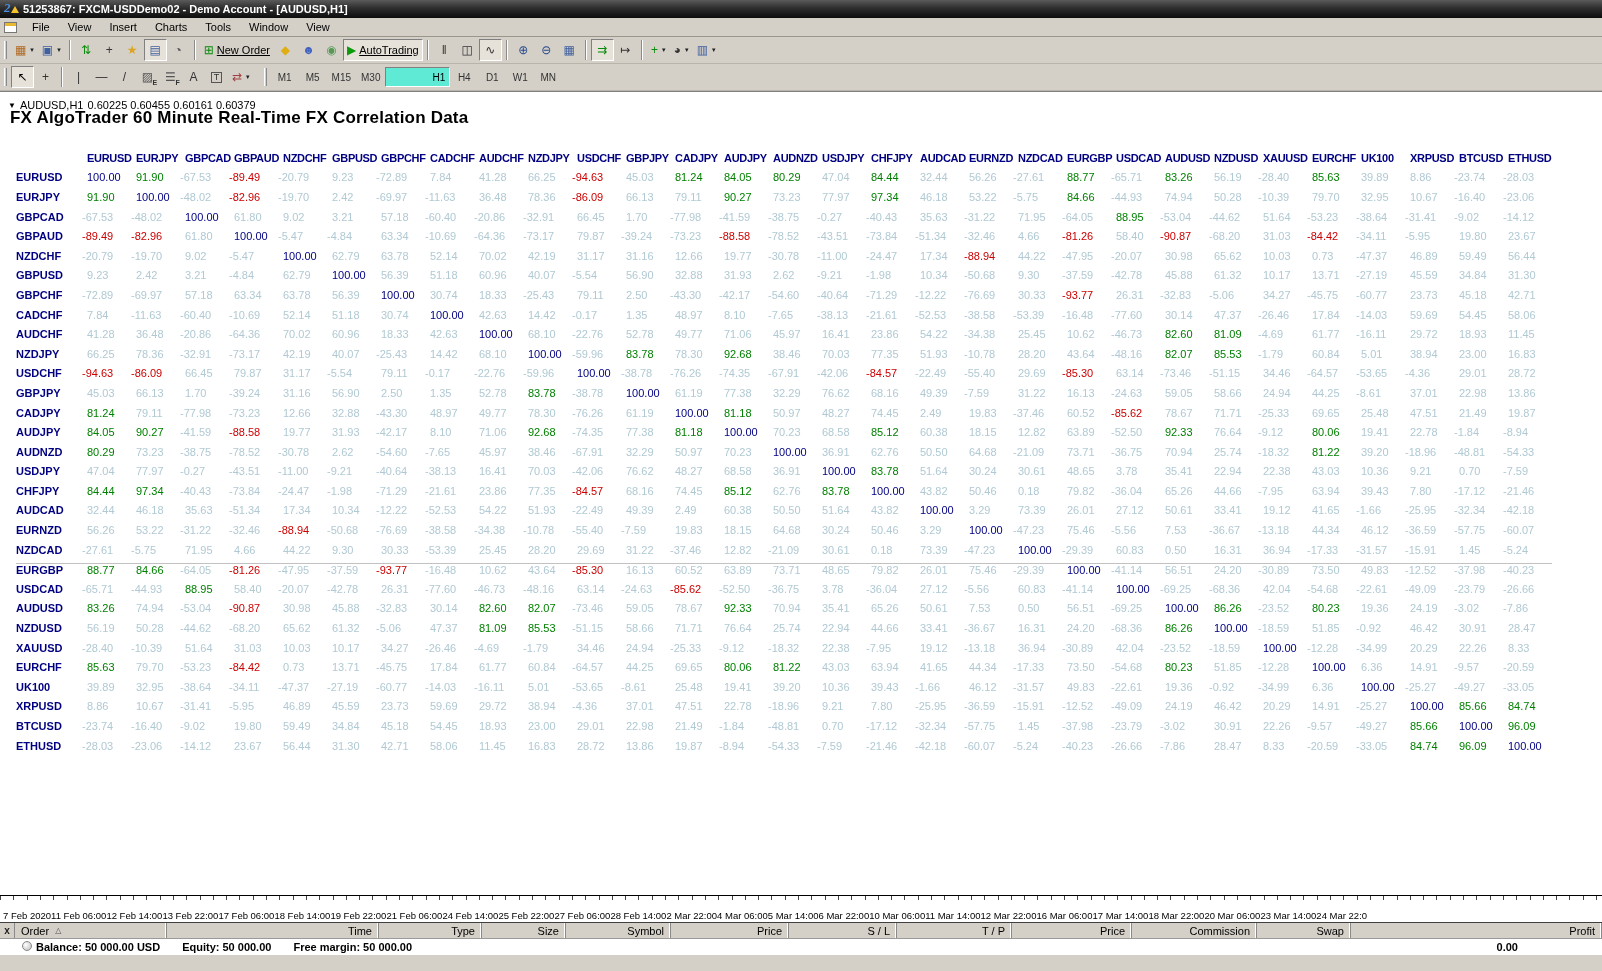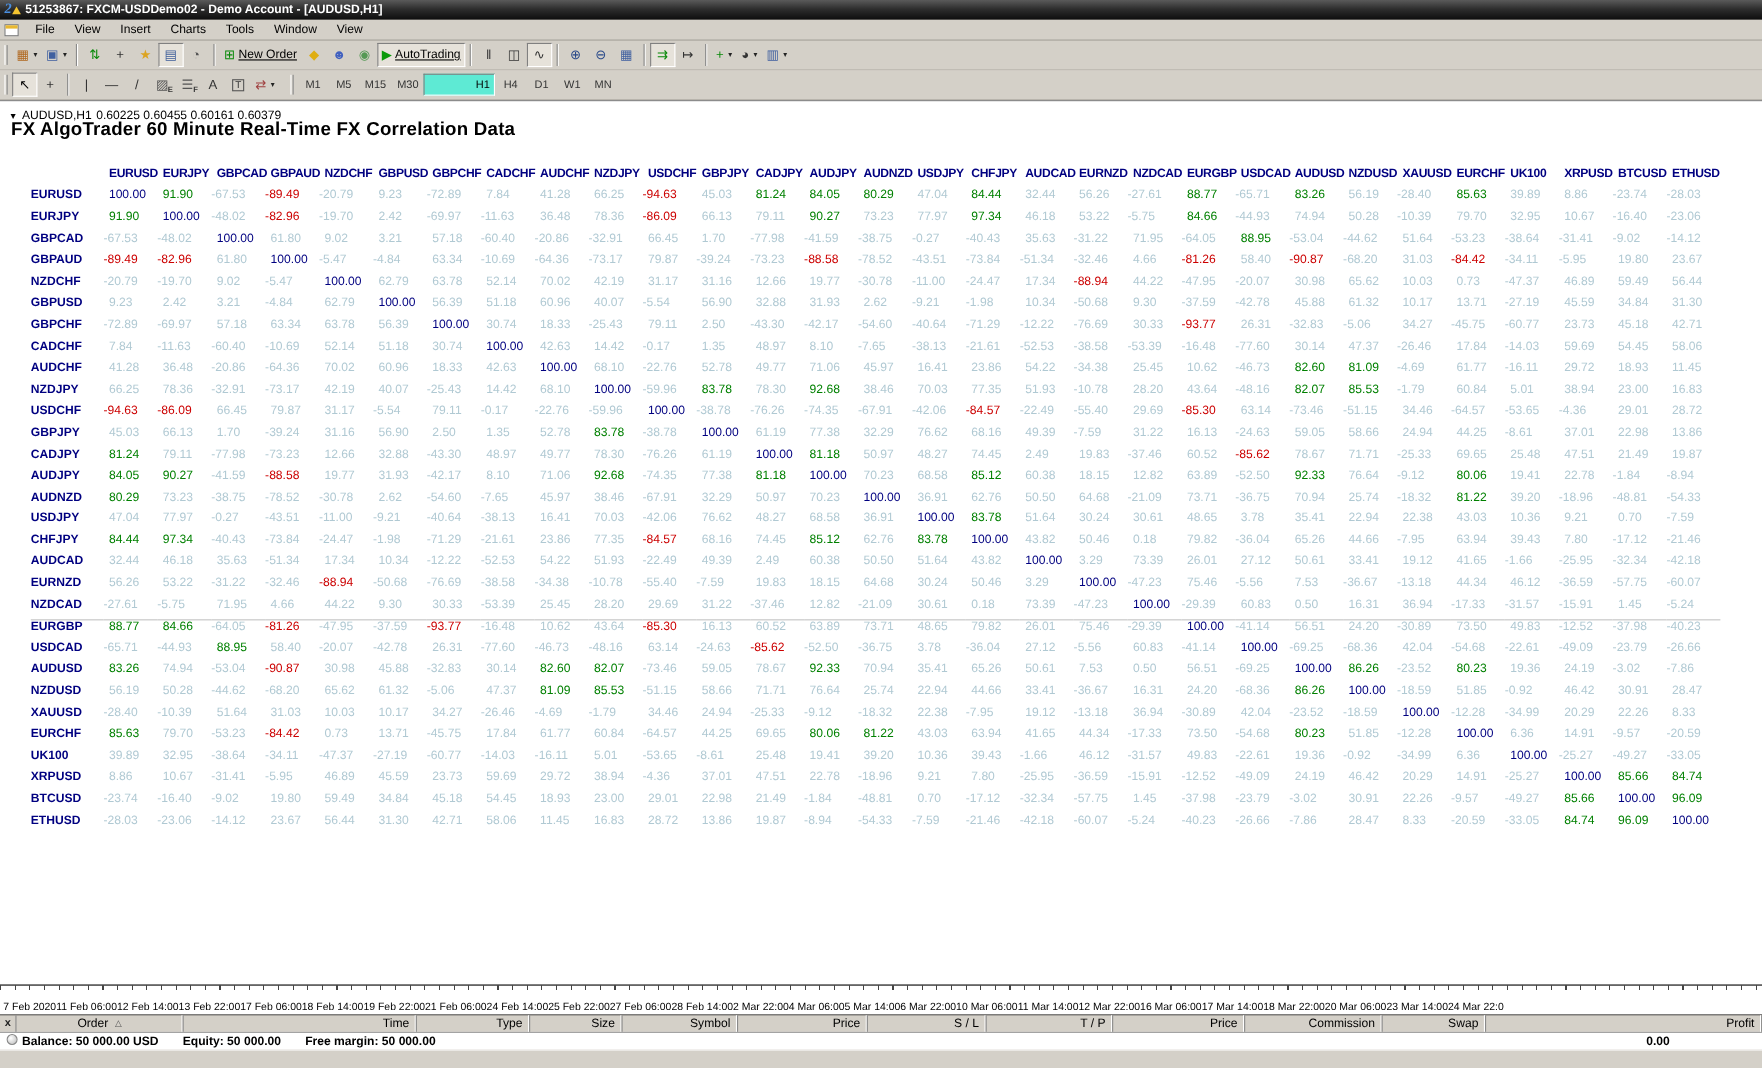--- a/index.html
+++ b/index.html
@@ -35,44 +35,44 @@
   .tfgroup{display:flex;align-items:center;margin-left:10px;}
   .tfbtn{height:20px;min-width:28px;display:flex;align-items:center;justify-content:center;
     padding:0 4px;font-size:10px;color:#333;border:1px solid transparent;cursor:default;}
   .tfbtn.active{border-color:#808080 #ffffff #ffffff #808080;background:#5eead4;color:#000;padding-left:46px;}
   .boxed{border:1px solid #555;padding:0 2px;font-size:9px;}
   
   .chart{position:relative;height:831px;background:#fff;border-top:1px solid #808080;overflow:hidden;}
   .ohlc{position:absolute;top:7px;left:8px;font-size:11px;display:flex;align-items:center;gap:4px;}
   .ohlc .tri{font-size:8px;}
   .chart-title{position:absolute;top:16px;left:10px;font-size:17px;font-weight:bold;letter-spacing:0.2px;}
-  .corr{position:absolute;top:56px;left:28px;display:grid;
+  .corr{position:absolute;top:56px;left:16px;display:grid;
     grid-template-columns:66px repeat(30,49px);grid-auto-rows:19.6px;font-size:11px;align-items:center;}
   .c-head{font-weight:bold;color:#000080;padding-left:5px;white-space:nowrap;letter-spacing:-0.3px;}
   .c-label{font-weight:bold;color:#000080;white-space:nowrap;}
   .c-val{white-space:nowrap;padding-left:5px;}
   .c-val.negnum{padding-left:0;}
   .c-val.mid{color:#b0c9d3;}
   .c-val.pos{color:#008000;}
   .c-val.neg{color:#cc0000;}
   .c-val.diag{color:#000080;}
   .sepRow{border-top:1px solid #c2c2c2;}
   .axis{position:absolute;left:0;right:0;top:803px;height:5px;border-top:1px solid #000;
     background:repeating-linear-gradient(to right,#444 0 1px,transparent 1px 13.3px);}
   .dates{position:absolute;left:3px;right:3px;top:818px;display:flex;
     font-size:9.5px;white-space:nowrap;}
   
   .term-header{height:16px;display:flex;align-items:stretch;background:#d4d0c8;border-top:1px solid #404040;font-size:11px;}
   .term-x{width:14px;display:flex;align-items:center;justify-content:center;font-weight:bold;font-size:10px;color:#222;}
   .term-cell{display:flex;align-items:center;justify-content:flex-end;padding:0 6px;
     border-right:1px solid #8a8a8a;box-shadow:inset -1px 0 0 #fff;white-space:nowrap;overflow:hidden;}
-  .term-cell.first{justify-content:center;gap:6px;border-left:1px solid #8a8a8a;}
+  .term-cell.first{justify-content:flex-start;gap:6px;border-left:1px solid #8a8a8a;}
   .sort-tri{font-size:8px;color:#555;}
   .balance-row{height:16px;background:#fff;display:flex;align-items:center;font-weight:bold;
-    padding-left:6px;border-top:1px solid #9a9a9a;gap:22px;}
+    padding-left:22px;border-top:1px solid #9a9a9a;gap:22px;}
   .acct-icon{width:10px;height:10px;border-radius:50%;border:1px solid #888;
     background:radial-gradient(circle at 35% 35%,#fff,#bbb);display:inline-block;margin-right:4px;}
   .bal-left{display:flex;align-items:center;gap:22px;}
   .profit-val{margin-left:auto;padding-right:84px;}
   .statusbar{height:17px;background:#d4d0c8;border-top:1px solid #fff;}
 </style>
 </head>
 <body>
 
 <div class="titlebar">

